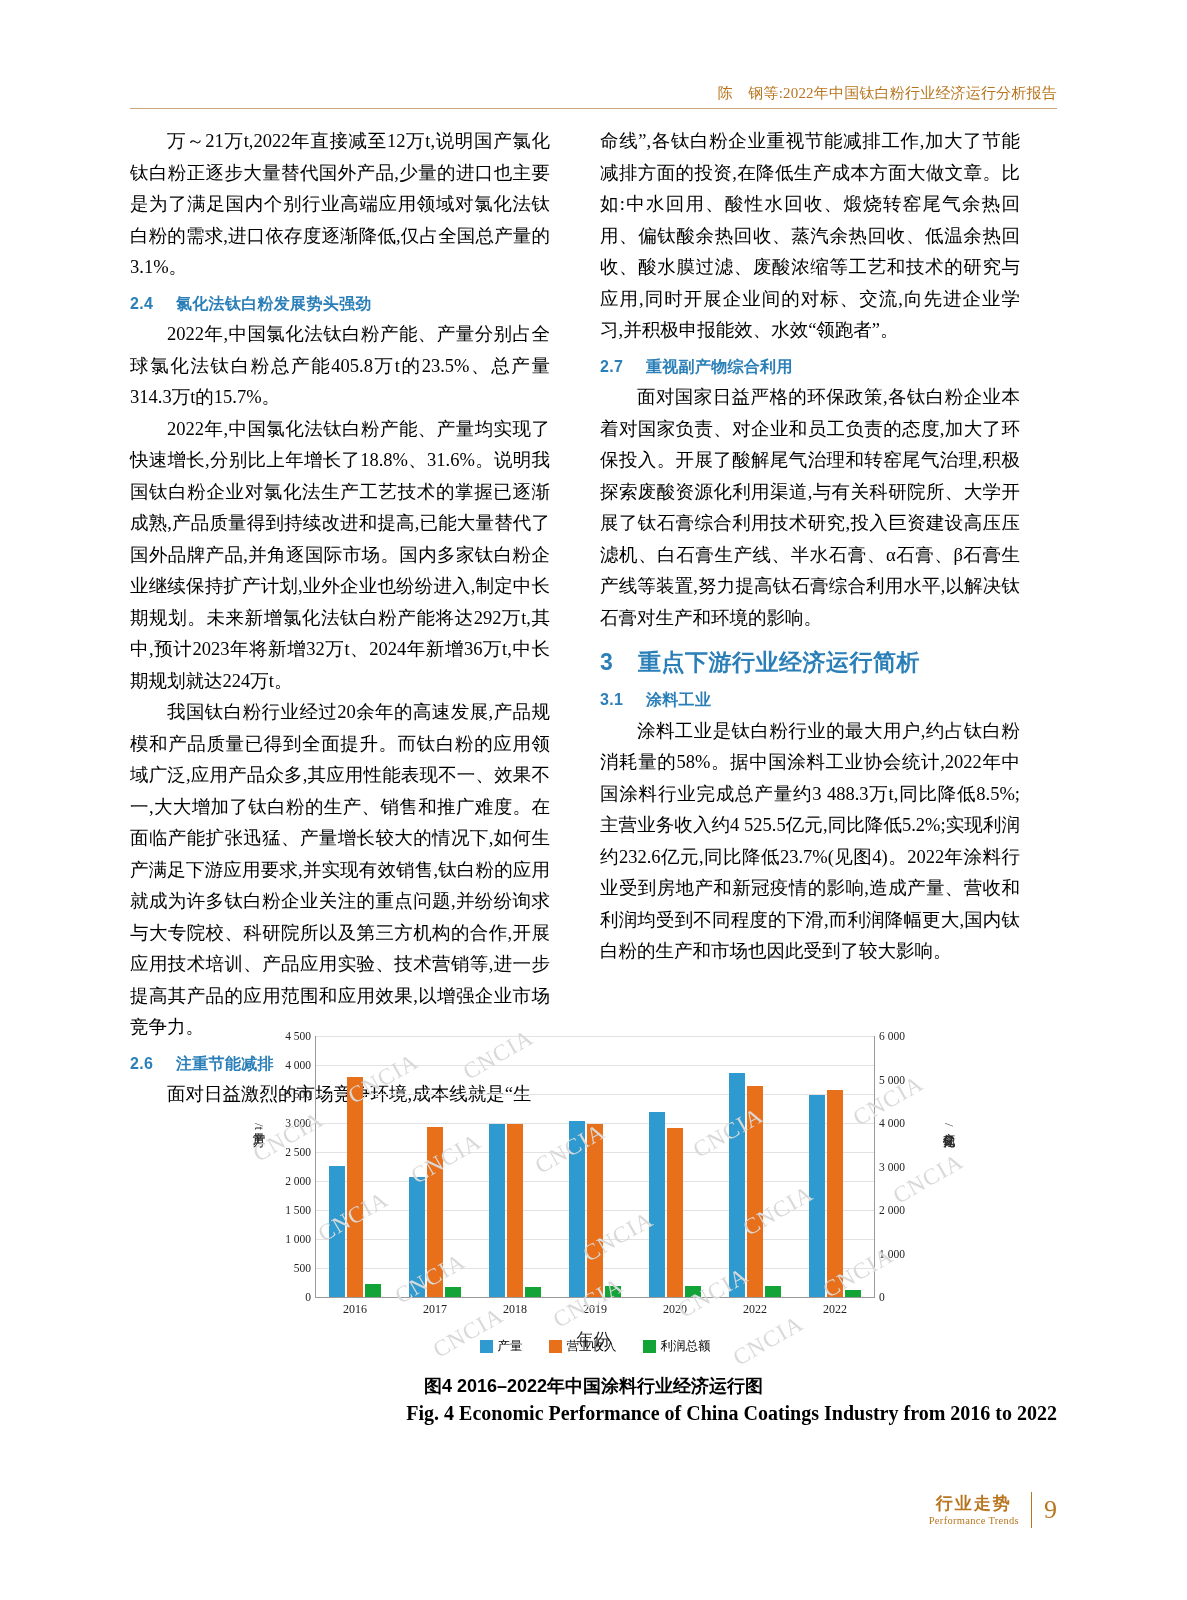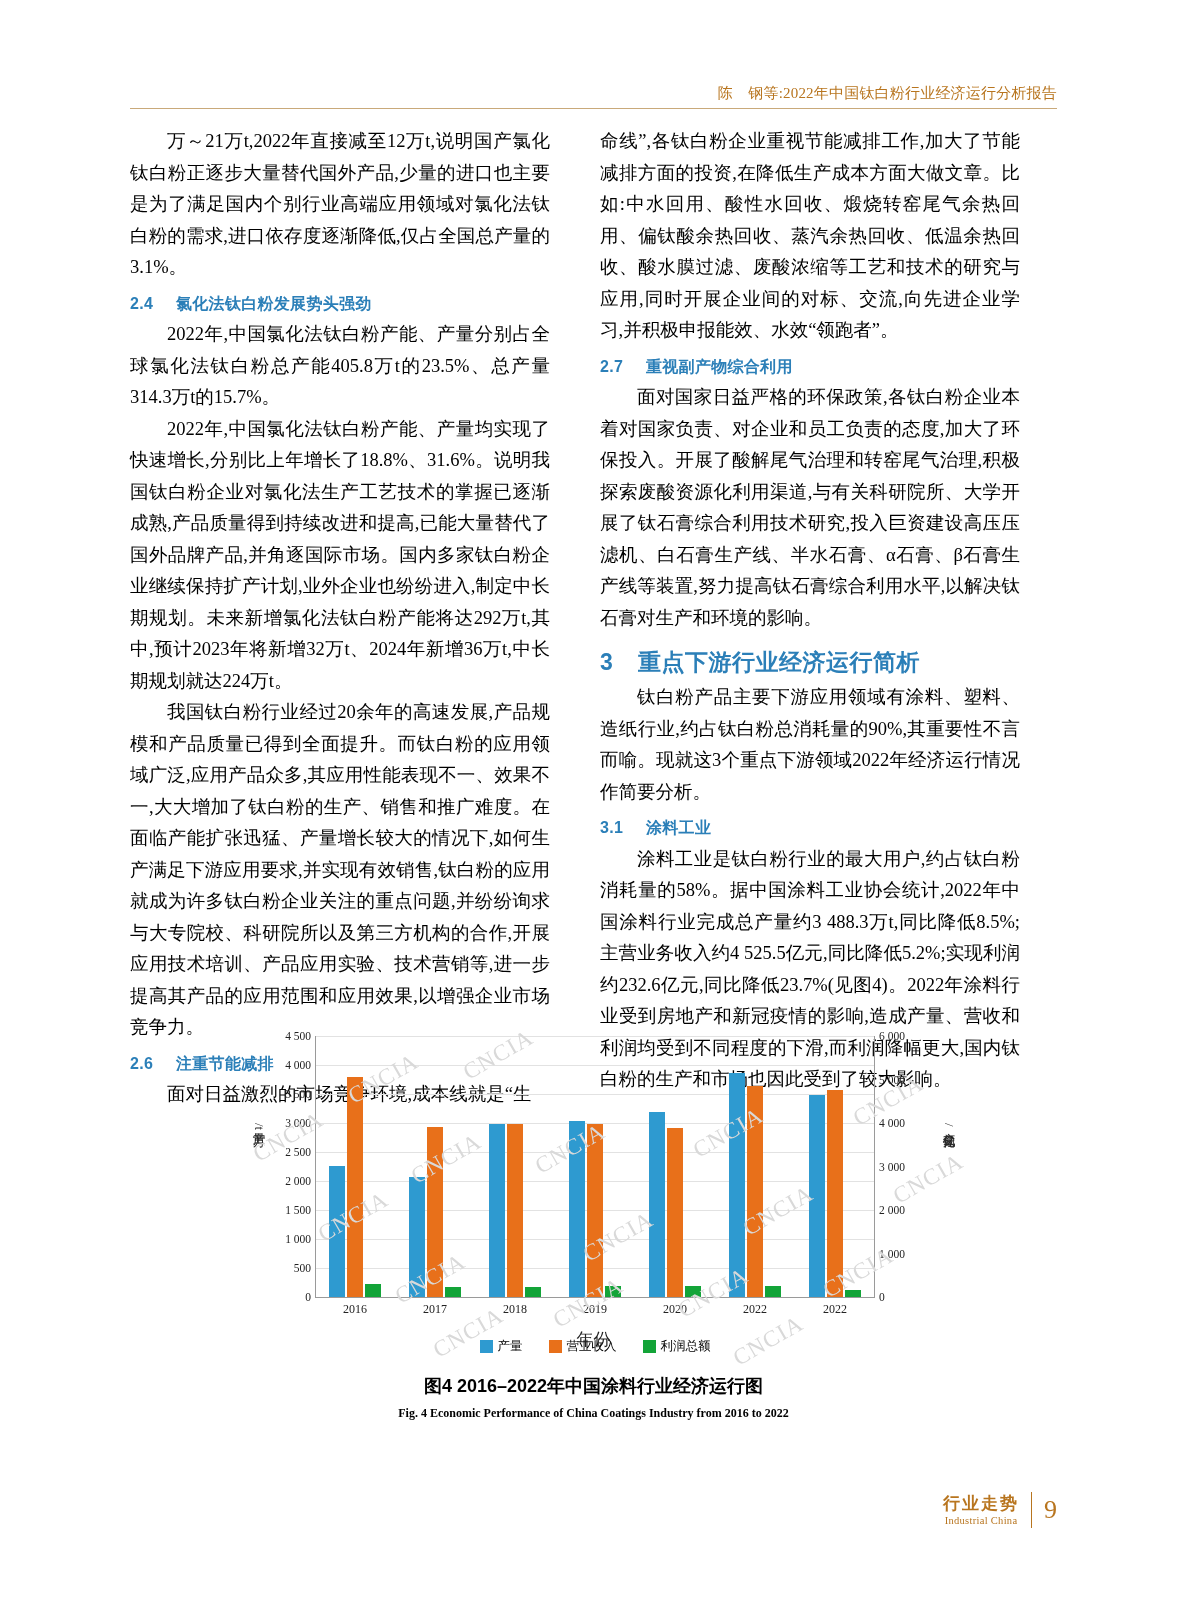--- a/index.html
+++ b/index.html
@@ -215,22 +215,22 @@
 
   .fig-cap {
     margin-top: 14px;
     text-align: center;
     font-size: 18px;
     font-weight: bold;
     font-family: "Liberation Sans", "DejaVu Sans", sans-serif;
     line-height: 28px;
   }
   .fig-cap-en {
-    text-align: center;
-    font-size: 12px;
+    text-align: right;
+    font-size: 20px;
     font-weight: bold;
     font-family: "Liberation Serif", serif;
     line-height: 26px;
   }
 
   
   .footer {
     position: absolute;
     right: 130px;
     bottom: 72px;
@@ -300,21 +300,20 @@
     <h3 class="sec">
       <span class="num">2.7</span><span>重视副产物综合利用</span>
     </h3>
 
     <p class="para">面对国家日益严格的环保政策,各钛白粉企业本着对国家负责、对企业和员工负责的态度,加大了环保投入。开展了酸解尾气治理和转窑尾气治理,积极探索废酸资源化利用渠道,与有关科研院所、大学开展了钛石膏综合利用技术研究,投入巨资建设高压压滤机、白石膏生产线、半水石膏、α石膏、β石膏生产线等装置,努力提高钛石膏综合利用水平,以解决钛石膏对生产和环境的影响。</p>
 
     <h2 class="bigsec">
       <span class="num">3</span><span>重点下游行业经济运行简析</span>
     </h2>
 
-    <p class="para">钛白粉产品主要下游应用领域有涂料、塑料、造纸行业,约占钛白粉总消耗量的90%,其重要性不言而喻。现就这3个重点下游领域2022年经济运行情况作简要分析。</p>
 
     <h3 class="sec">
       <span class="num">3.1</span><span>涂料工业</span>
     </h3>
 
     <p class="para">涂料工业是钛白粉行业的最大用户,约占钛白粉消耗量的58%。据中国涂料工业协会统计,2022年中国涂料行业完成总产量约3 488.3万t,同比降低8.5%;主营业务收入约4 525.5亿元,同比降低5.2%;实现利润约232.6亿元,同比降低23.7%(见图4)。2022年涂料行业受到房地产和新冠疫情的影响,造成产量、营收和利润均受到不同程度的下滑,而利润降幅更大,国内钛白粉的生产和市场也因此受到了较大影响。</p>
   </div>
 
   <div class="figure-wrap">
     <div class="chart-box">
@@ -442,19 +441,19 @@
         </div>
     </div>
 
     <div class="fig-cap">图4  2016–2022年中国涂料行业经济运行图</div>
     <div class="fig-cap-en">Fig. 4   Economic Performance of China Coatings Industry from 2016 to 2022</div>
   </div>
 
   <div class="footer">
     <div class="footer-text">
       <div class="footer-cn">行业走势</div>
-      <div class="footer-en">Industrial China</div>
+      <div class="footer-en">Performance Trends</div>
     </div>
     <div class="footer-rule"></div>
     <div class="footer-page">9</div>
   </div>
 
 </div>
 
 </body></html>

